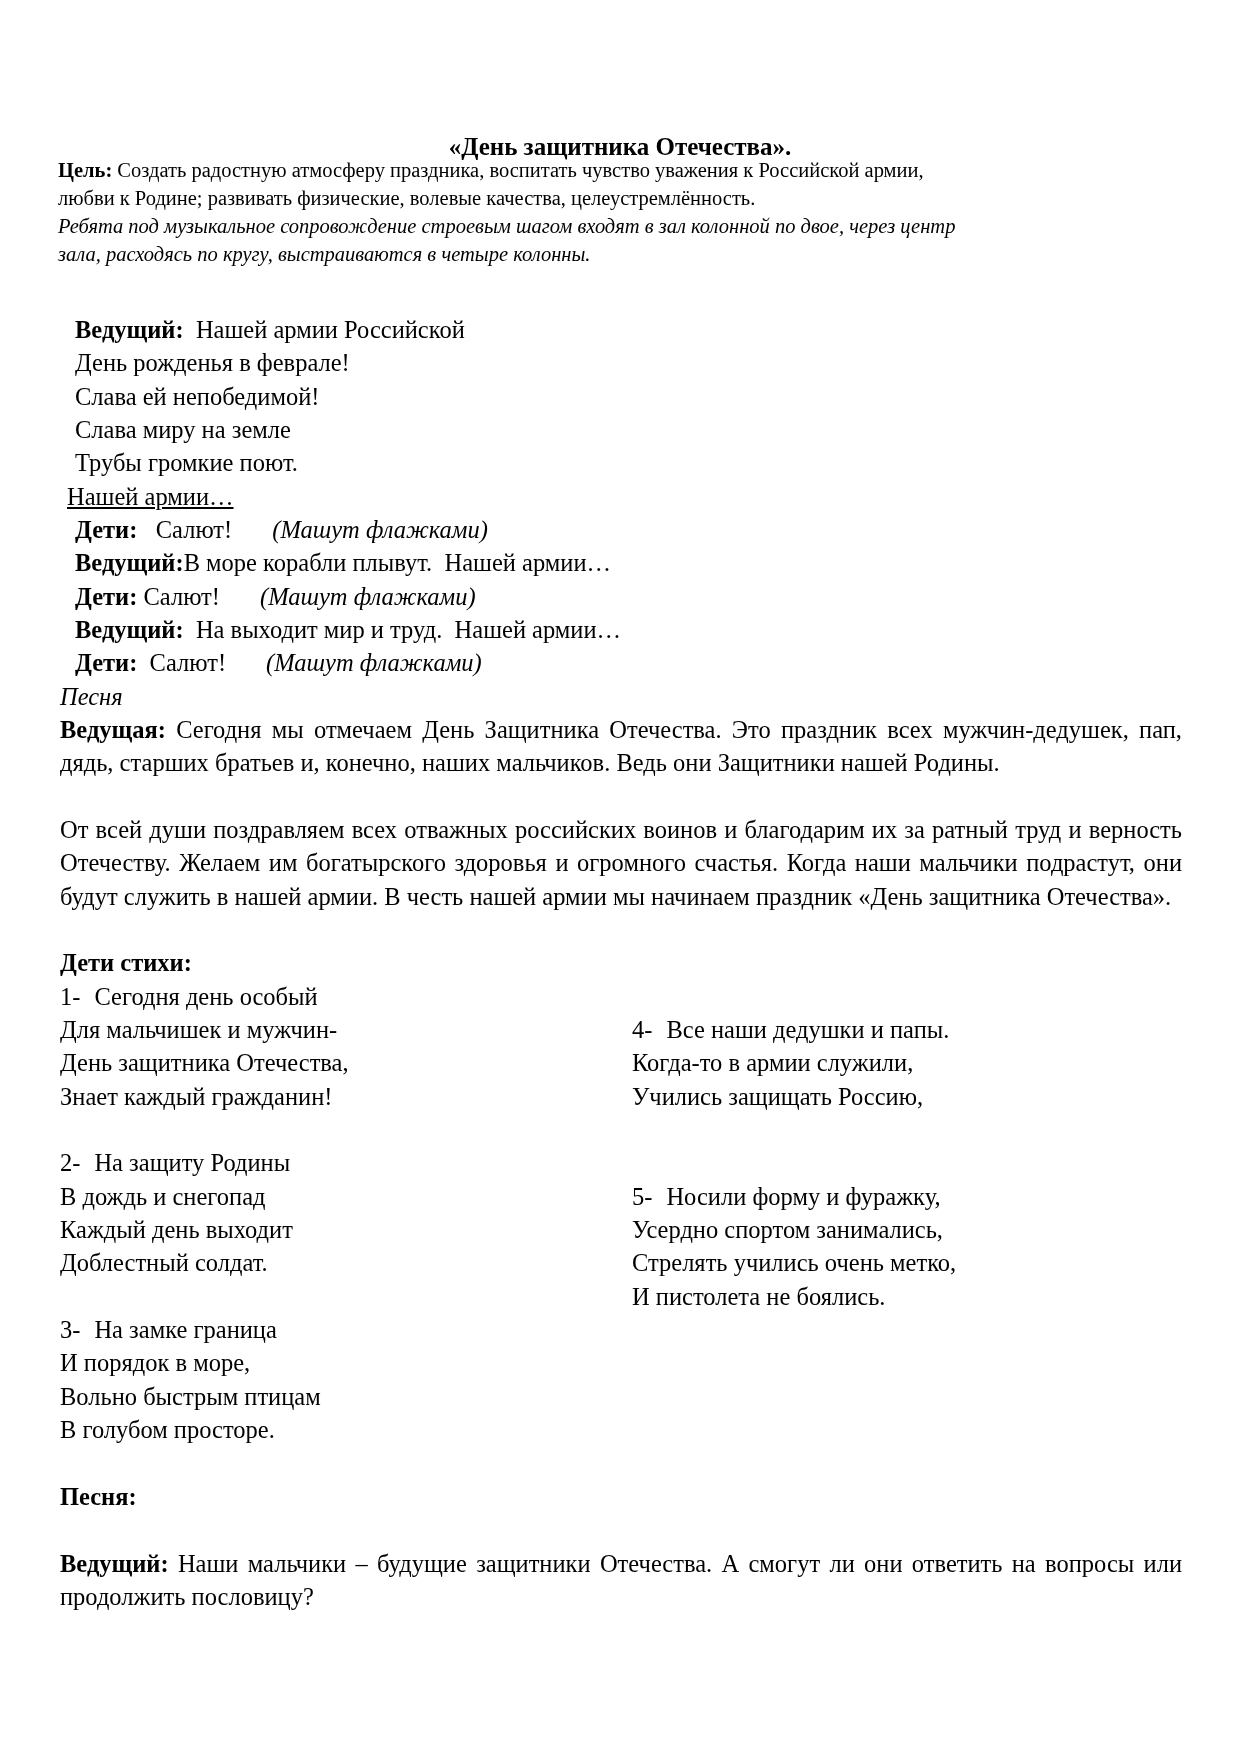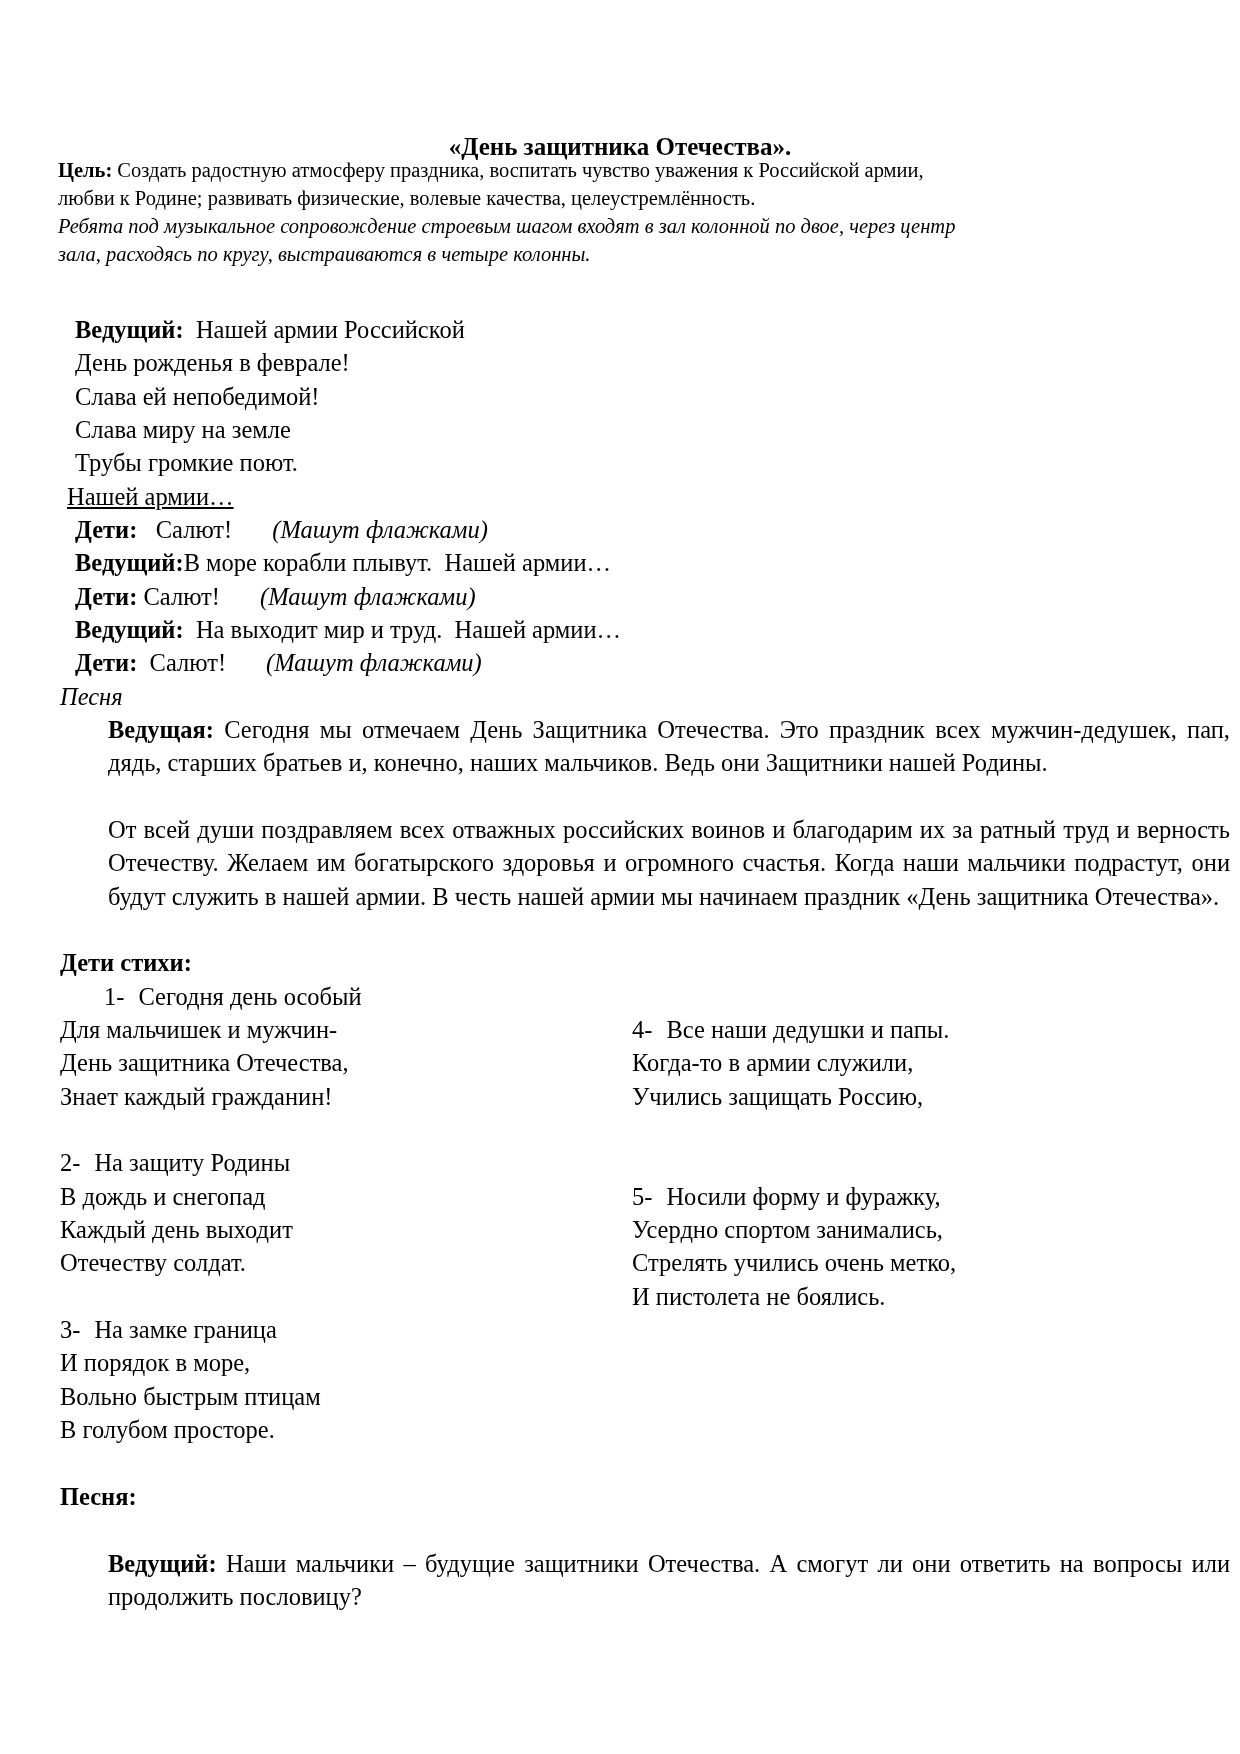--- a/index.html
+++ b/index.html
@@ -4,21 +4,21 @@
 <style>
   html, body { margin: 0; padding: 0; background: #ffffff; }
   body { width: 1240px; height: 1754px; position: relative; overflow: hidden;
          font-family: "Liberation Serif", "DejaVu Serif", serif; color: #000; }
   .page { position: absolute; left: 0; top: 0; width: 1240px; height: 1754px; }
   .title { position: absolute; left: 0; width: 1240px; text-align: center;
            font-weight: bold; font-size: 25px; line-height: 32px; }
   .small { position: absolute; left: 58px; width: 1130px; font-size: 20.5px; line-height: 28px; white-space: nowrap; }
   .line { position: absolute; font-size: 24.5px; line-height: 33.3px; white-space: nowrap; }
   .just { position: absolute; left: 60px; width: 1122px; font-size: 24.5px; line-height: 33.3px;
-          text-align: justify; text-align-last: left; margin-left: 48px; }
+          text-align: justify; text-align-last: left; }
   b { font-weight: bold; }
   i { font-style: italic; }
   .tab { display: inline-block; }
 </style>
 </head>
 <body>
 
 <div class="page">
 
   <div class="title" style="top:131px;">«День защитника Отечества».</div>
@@ -40,29 +40,29 @@
   <div class="line" style="top:613px;left:75px;"><b>Ведущий:</b><span style="white-space:pre">  На выходит мир и труд.  Нашей армии…</span></div>
   <div class="line" style="top:646px;left:75px;"><b>Дети:</b><span style="white-space:pre">  Салют!</span><span class="tab" style="width:40px"></span><i>(Машут флажками)</i></div>
 
   <div class="line" style="top:680px;left:60px;font-style:italic;">Песня</div>
 
   <div class="just" style="top:713px;"><b>Ведущая:</b><span> Сегодня мы отмечаем День Защитника Отечества. Это праздник всех мужчин-дедушек, пап, дядь, старших братьев и, конечно, наших мальчиков. Ведь они  Защитники нашей Родины.</span></div>
   <div class="just" style="top:813px;">От всей души поздравляем всех отважных российских воинов и благодарим их за ратный труд и верность Отечеству. Желаем им богатырского здоровья и огромного счастья. Когда наши мальчики подрастут, они будут служить в нашей армии. В честь нашей армии мы начинаем праздник «День защитника Отечества».</div>
 
   <div class="line" style="top:946px;left:60px;font-weight:bold;">Дети стихи:</div>
 
-  <div class="line" style="top:980px;left:60px;margin-left:44px;"><span>1-</span><span style="display:inline-block;width:14px"></span><span>Сегодня день особый</span></div>
+  <div class="line" style="top:980px;left:60px;"><span>1-</span><span style="display:inline-block;width:14px"></span><span>Сегодня день особый</span></div>
   <div class="line" style="top:1046px;left:60px;">День защитника Отечества,</div>
   <div class="line" style="top:1013px;left:60px;">Для мальчишек и мужчин-</div>
   <div class="line" style="top:1080px;left:60px;">Знает каждый гражданин!</div>
 
   <div class="line" style="top:1146px;left:60px;"><span>2-</span><span style="display:inline-block;width:14px"></span><span>На защиту Родины</span></div>
   <div class="line" style="top:1180px;left:60px;">В дождь и снегопад</div>
   <div class="line" style="top:1213px;left:60px;">Каждый день выходит</div>
-  <div class="line" style="top:1246px;left:60px;">Отечеству солдат.</div>
+  <div class="line" style="top:1246px;left:60px;">Доблестный солдат.</div>
 
   <div class="line" style="top:1313px;left:60px;"><span>3-</span><span style="display:inline-block;width:14px"></span><span>На замке граница</span></div>
   <div class="line" style="top:1346px;left:60px;">И порядок в море,</div>
   <div class="line" style="top:1380px;left:60px;">Вольно быстрым птицам</div>
   <div class="line" style="top:1413px;left:60px;">В голубом просторе.</div>
 
   <div class="line" style="top:1013px;left:632px;"><span>4-</span><span style="display:inline-block;width:14px"></span><span>Все наши дедушки и папы.</span></div>
   <div class="line" style="top:1046px;left:632px;">Когда-то в армии служили,</div>
   <div class="line" style="top:1080px;left:632px;">Учились защищать Россию,</div>
 

